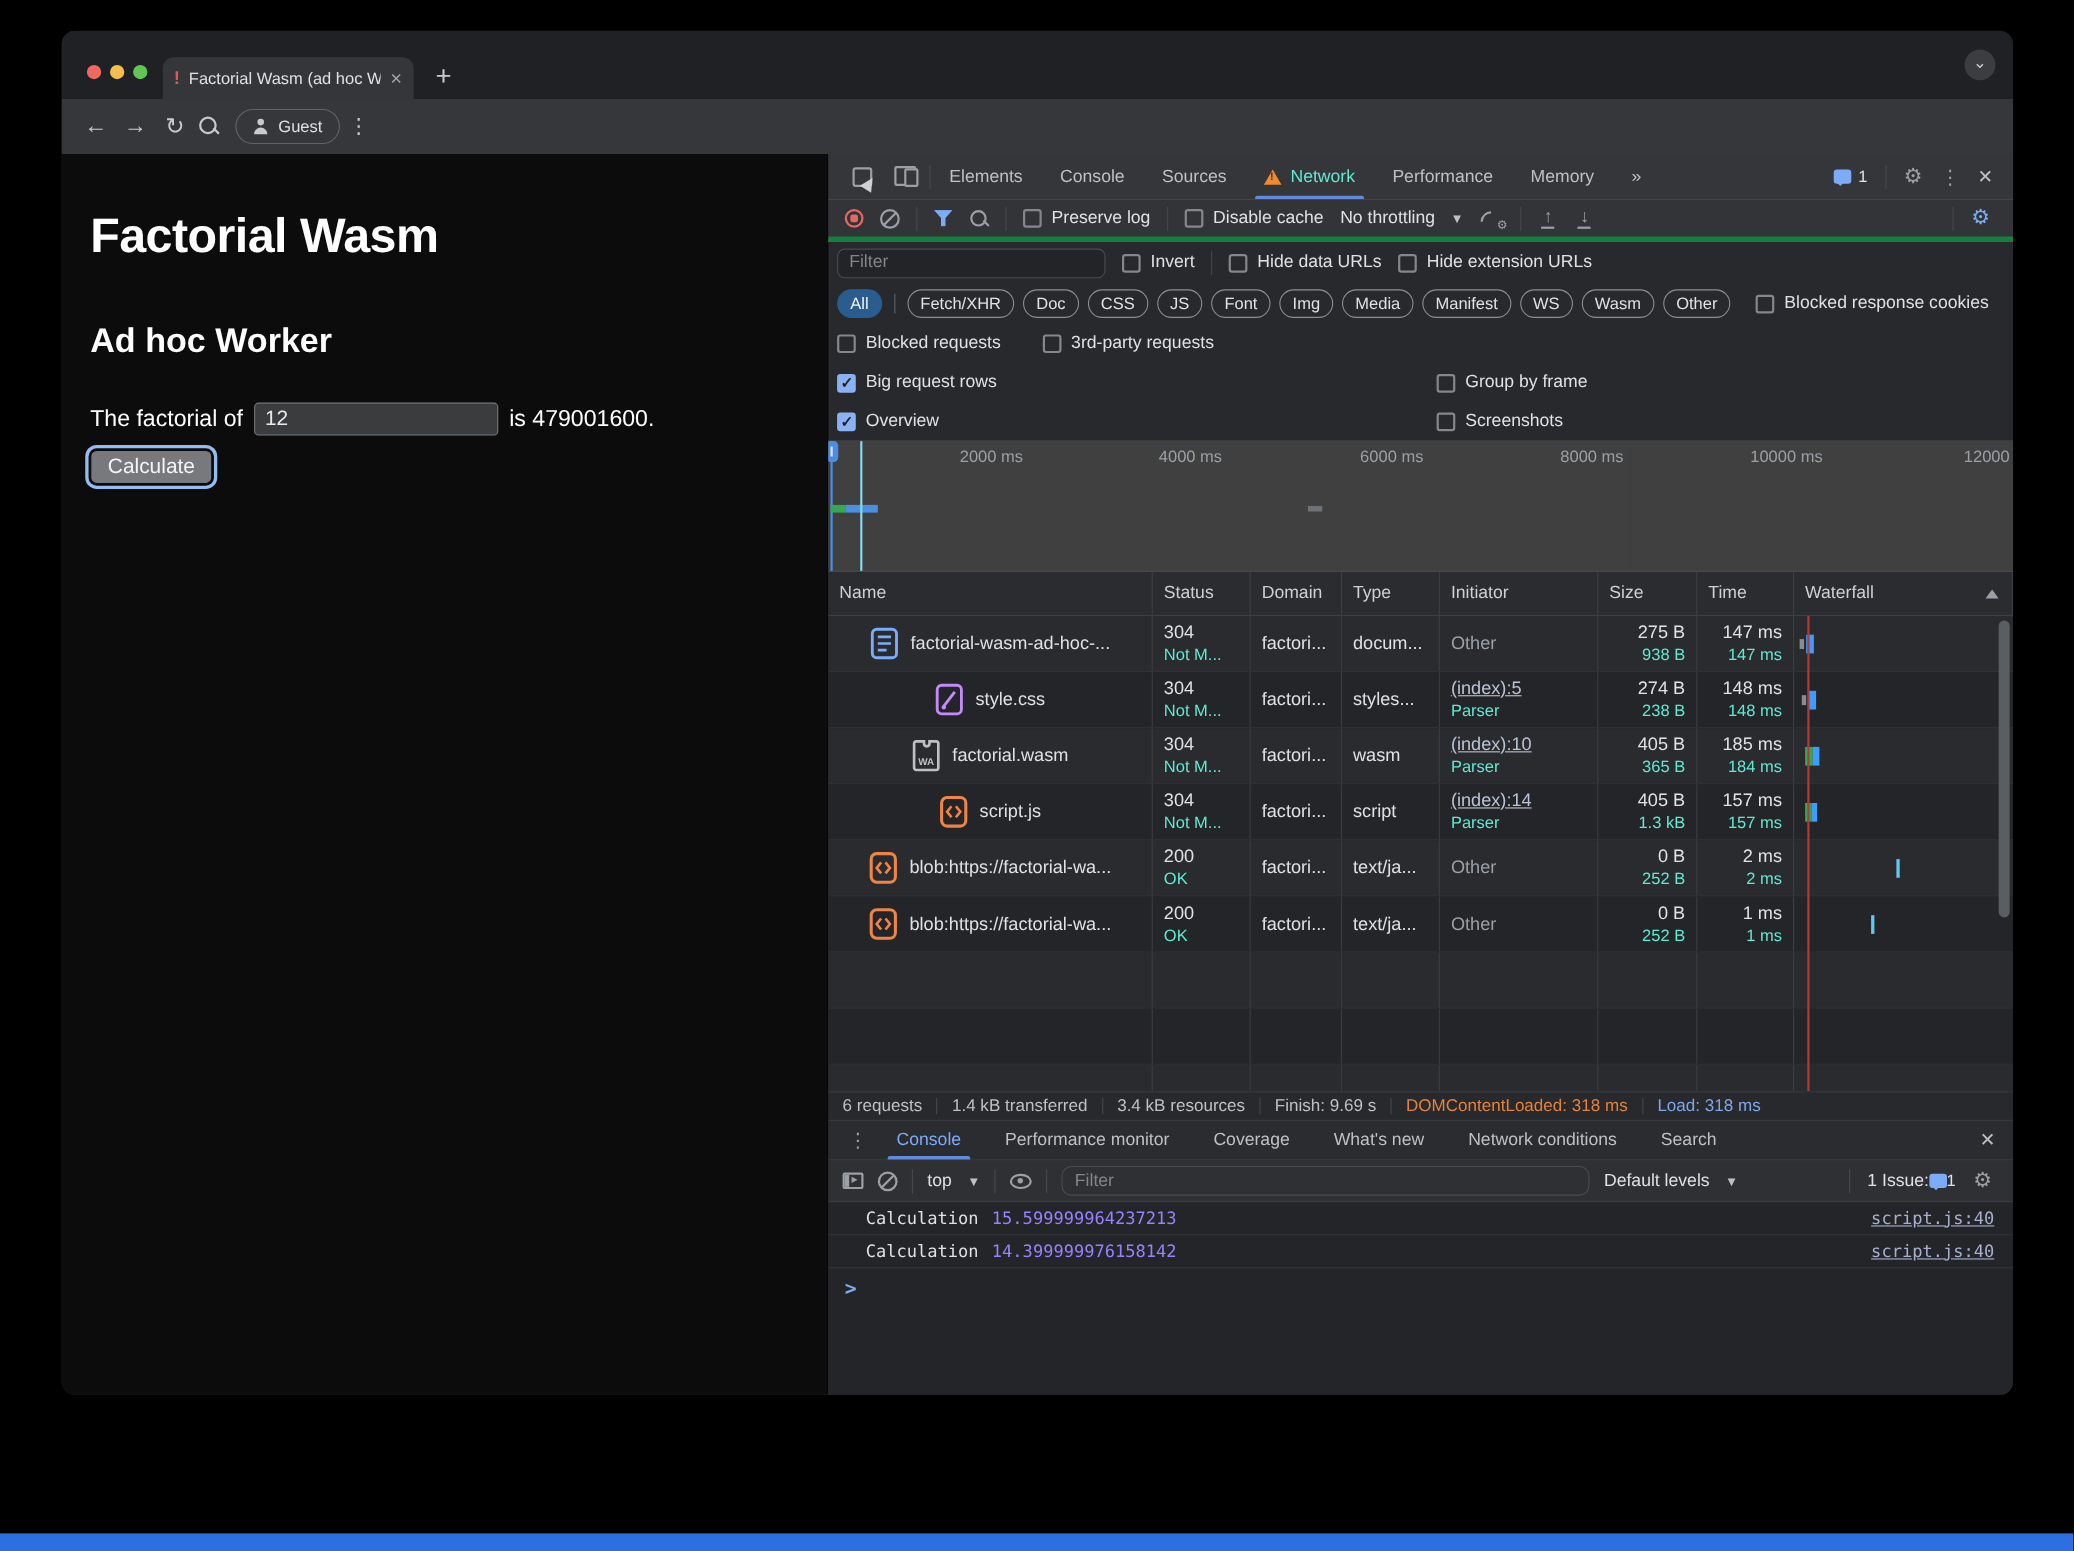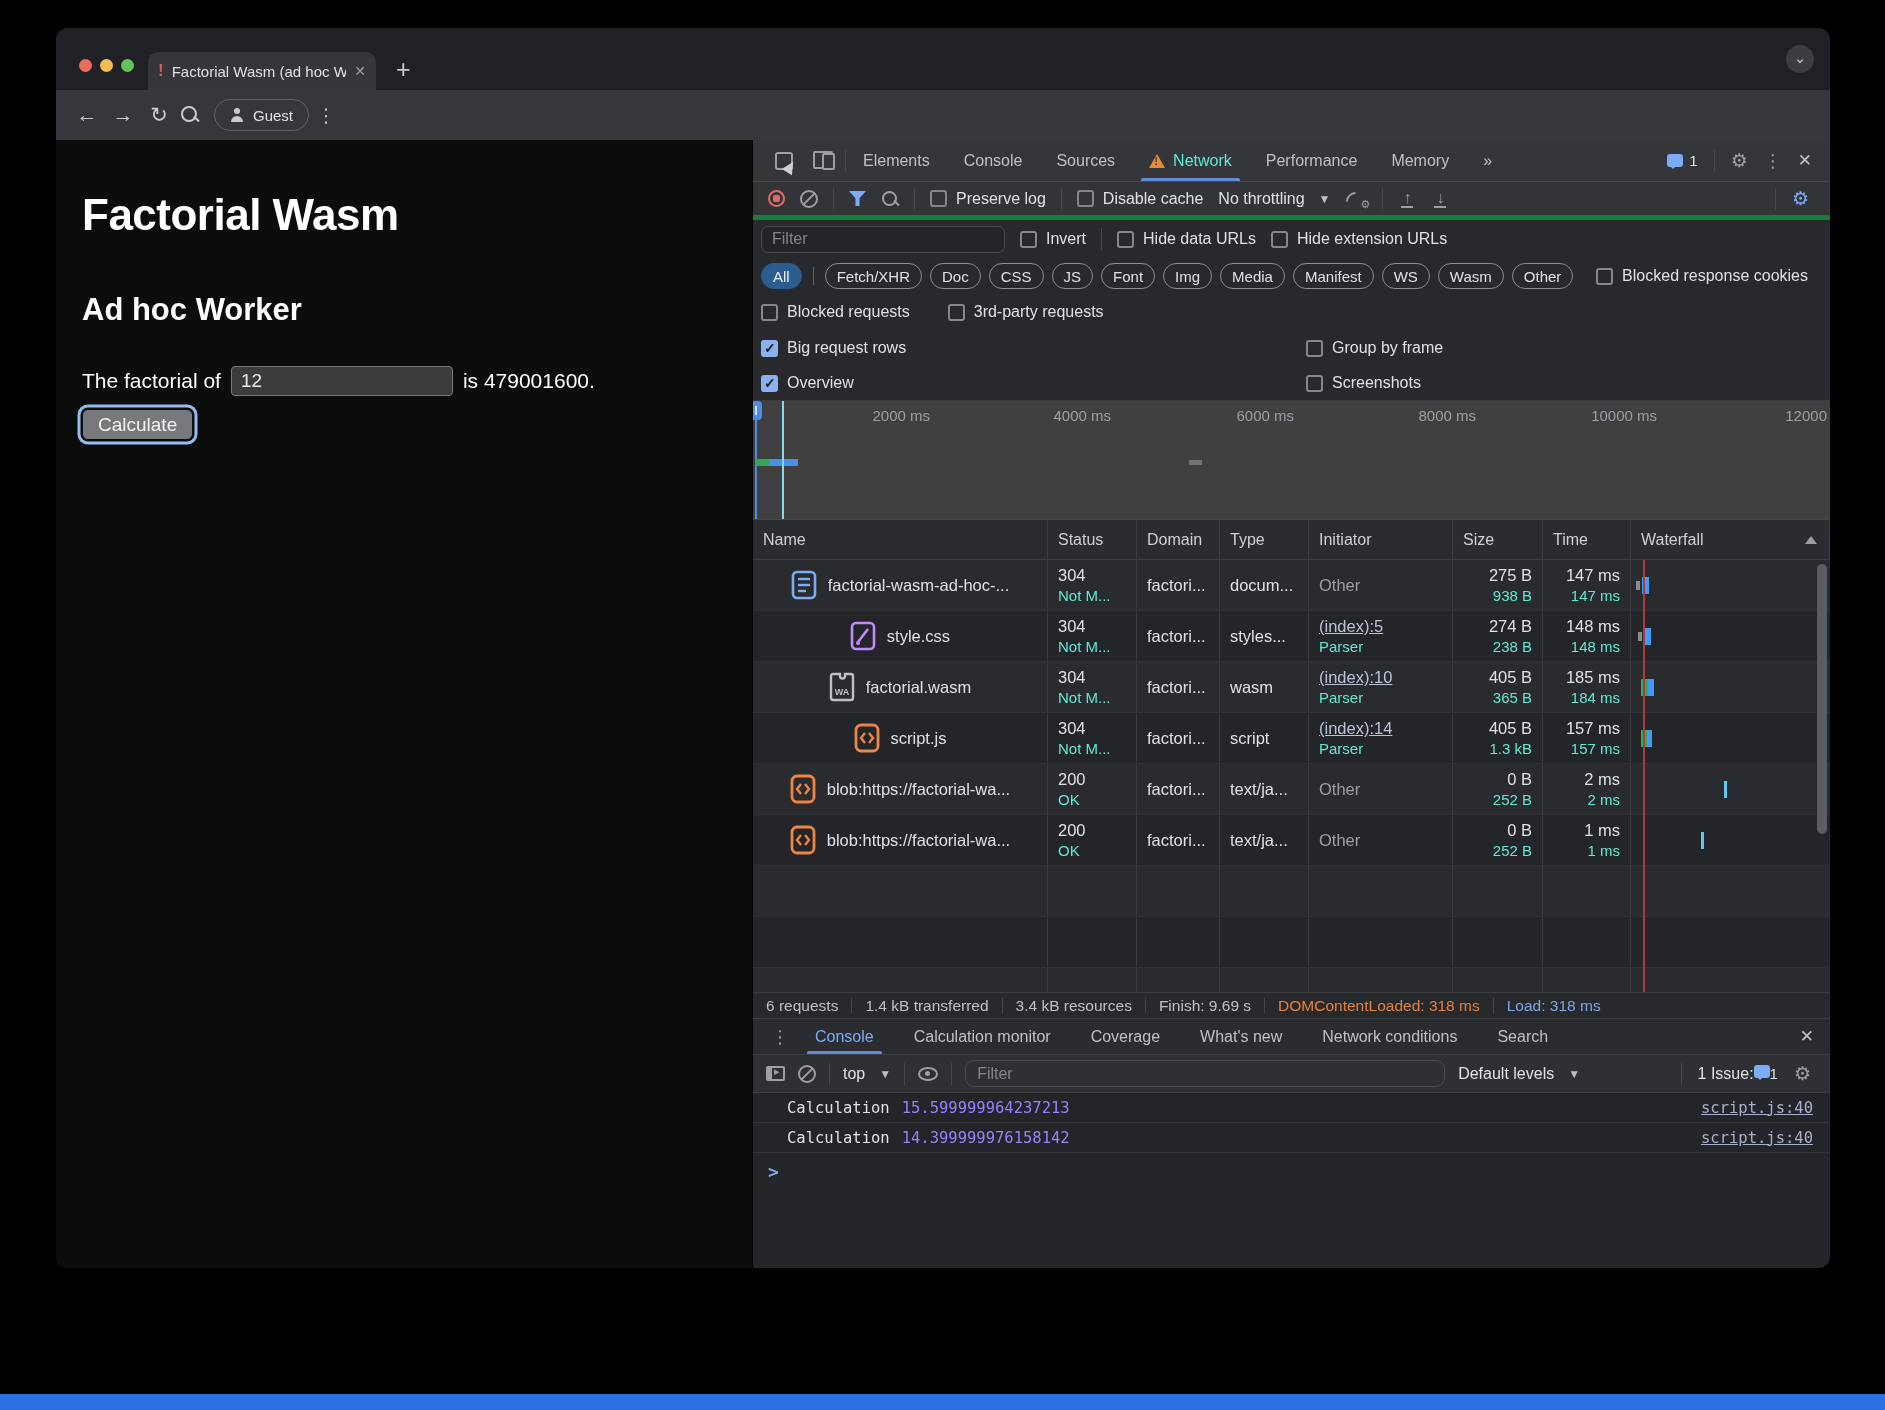--- a/index.html
+++ b/index.html
@@ -712,21 +712,21 @@
           <span class="loadms">Load: 318 ms</span>
         </div>
 
         <div class="cdrawer">
           <div class="c-tabs">
             <span class="i-dots3" style="margin:0 6px 0 8px;">⋮</span>
             <div class="c-tab active">
                 <span>Console</span>
               </div>
             <div class="c-tab">
-                <span>Calculation monitor</span>
+                <span>Performance monitor</span>
               </div>
             <div class="c-tab">
                 <span>Coverage</span>
               </div>
             <div class="c-tab">
                 <span>What's new</span>
               </div>
             <div class="c-tab">
                 <span>Network conditions</span>
               </div>
@@ -748,21 +748,21 @@
             <span class="vsep"></span>
             <span class="i-eye"></span>
             <span class="vsep"></span>
             <input class="cfilter" placeholder="Filter" style="">
             <span class="cbpair">
               <span>Default levels</span>
               <span class="caret">▼</span>
             </span>
             <span class="right-cluster">
               <span class="vsep"></span>
-              <span style="display:flex;align-items:flex-start;gap:0;">
+              <span style="display:flex;align-items:center;gap:0;">
                 <span>1 Issue:</span>
                 <span class="i-bubble"></span>
                 <span class="cnt" style="margin-left:0;">1</span>
               </span>
               <span class="i-gear">⚙</span>
             </span>
           </div>
           <div class="c-messages">
             <div class="cmsg">
               <span>Calculation</span>

